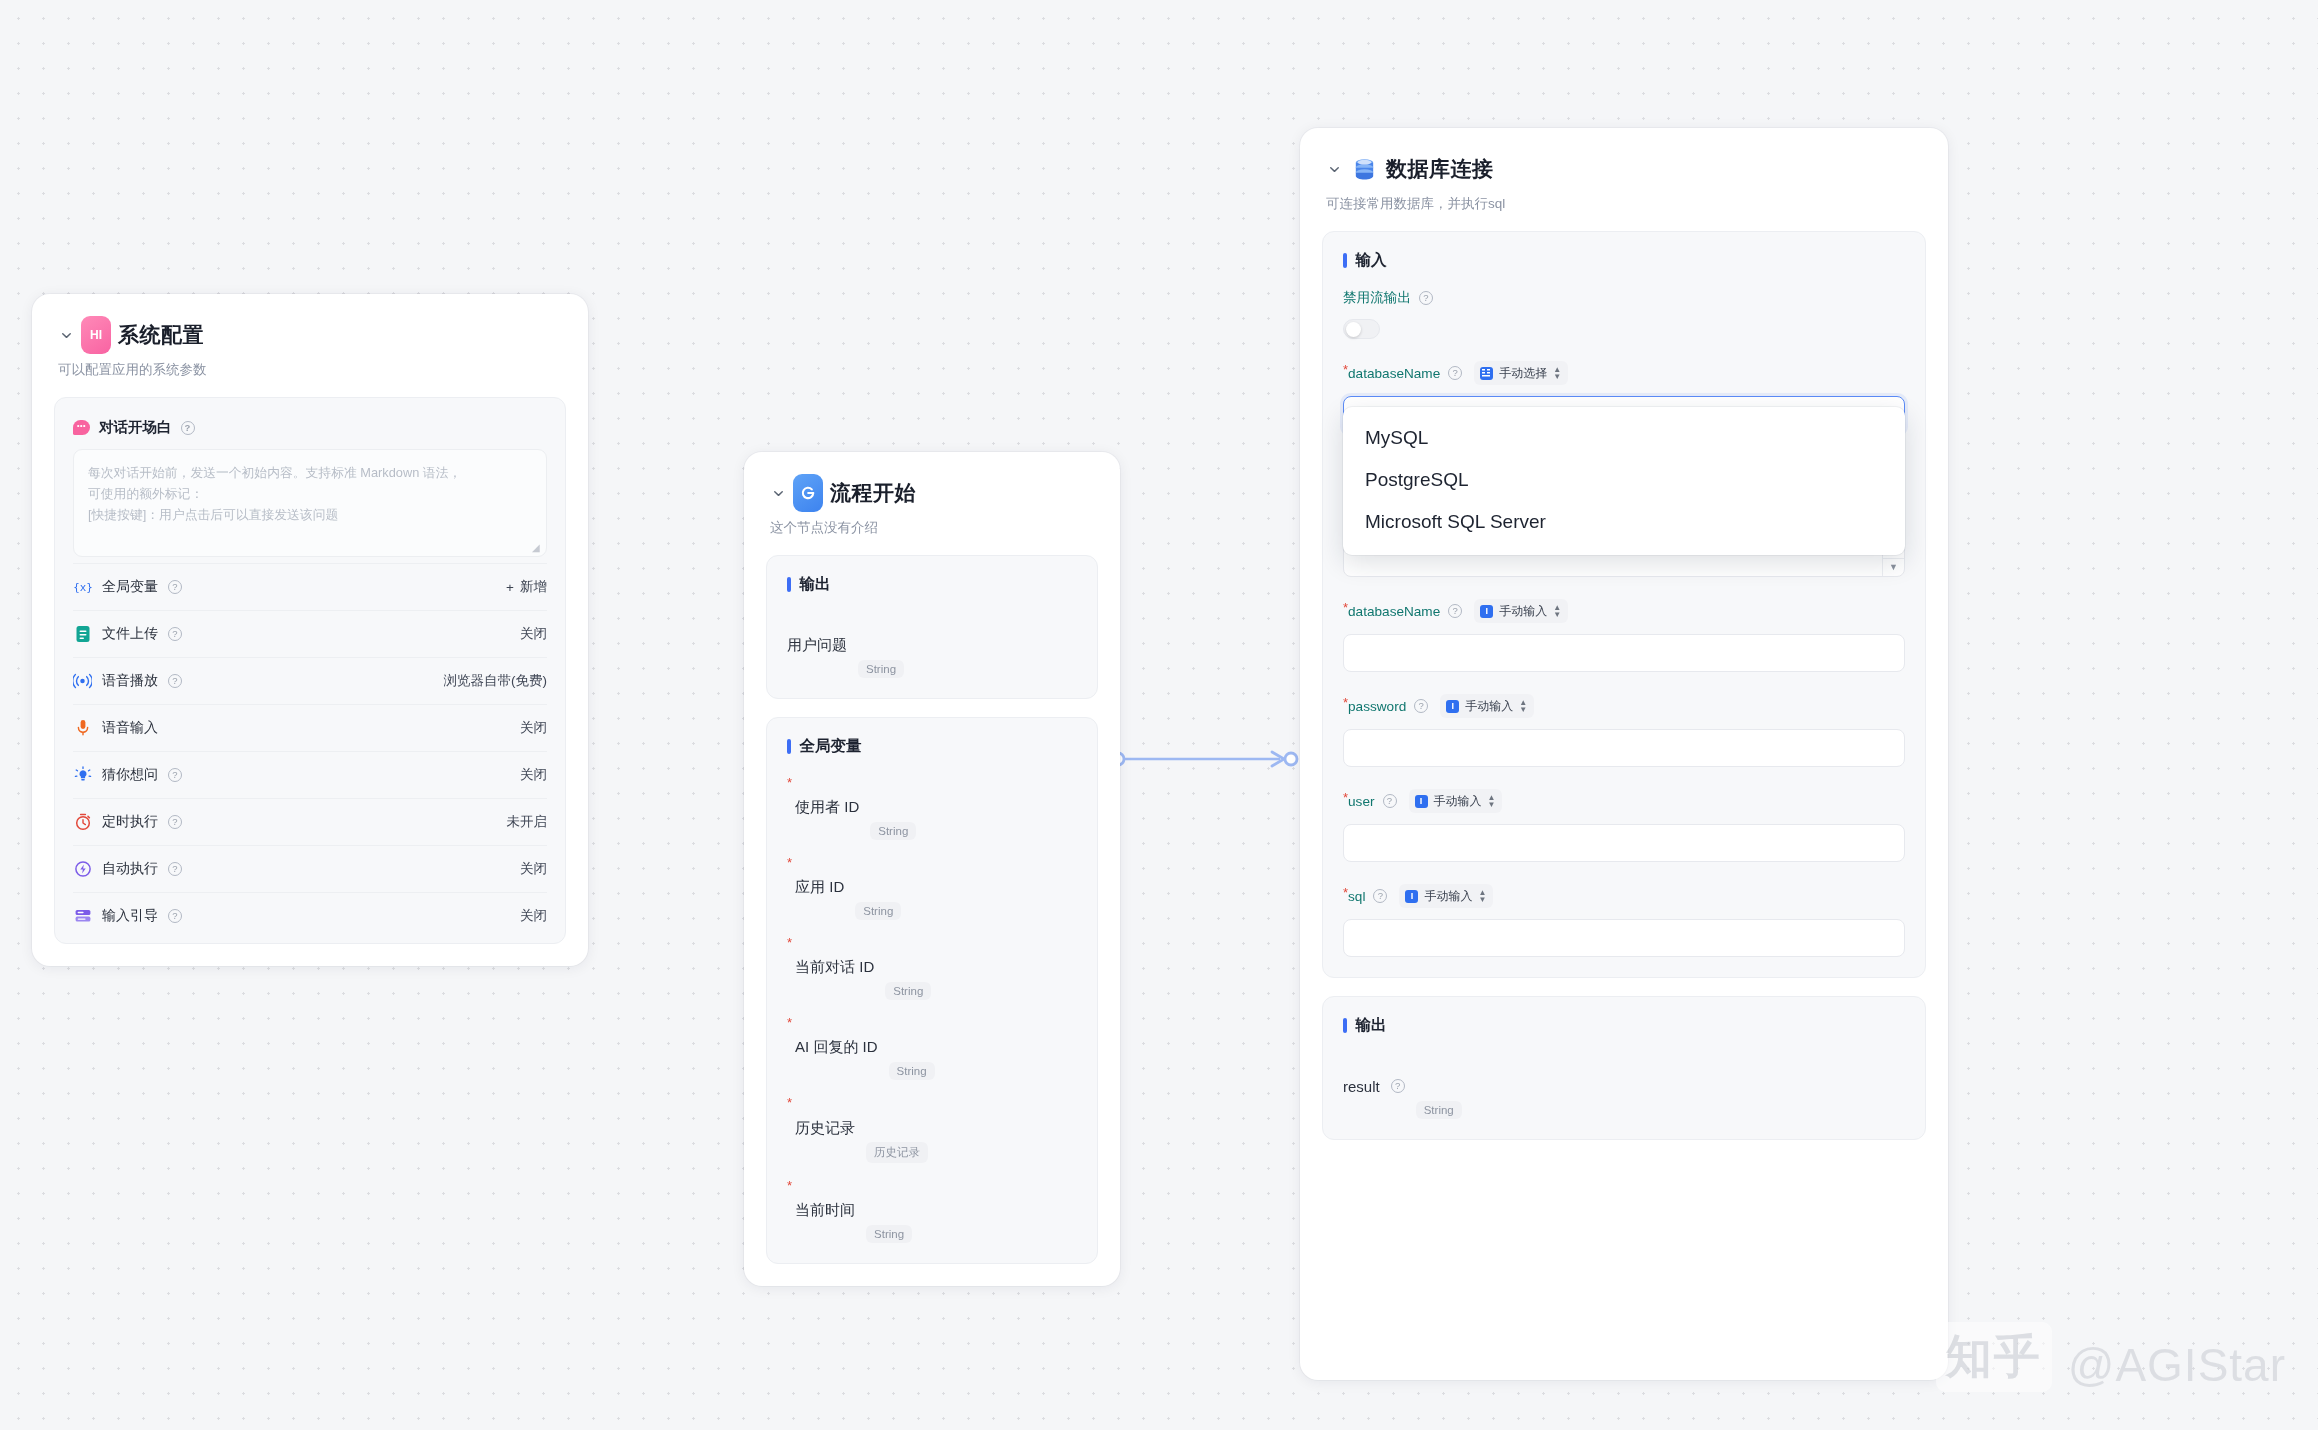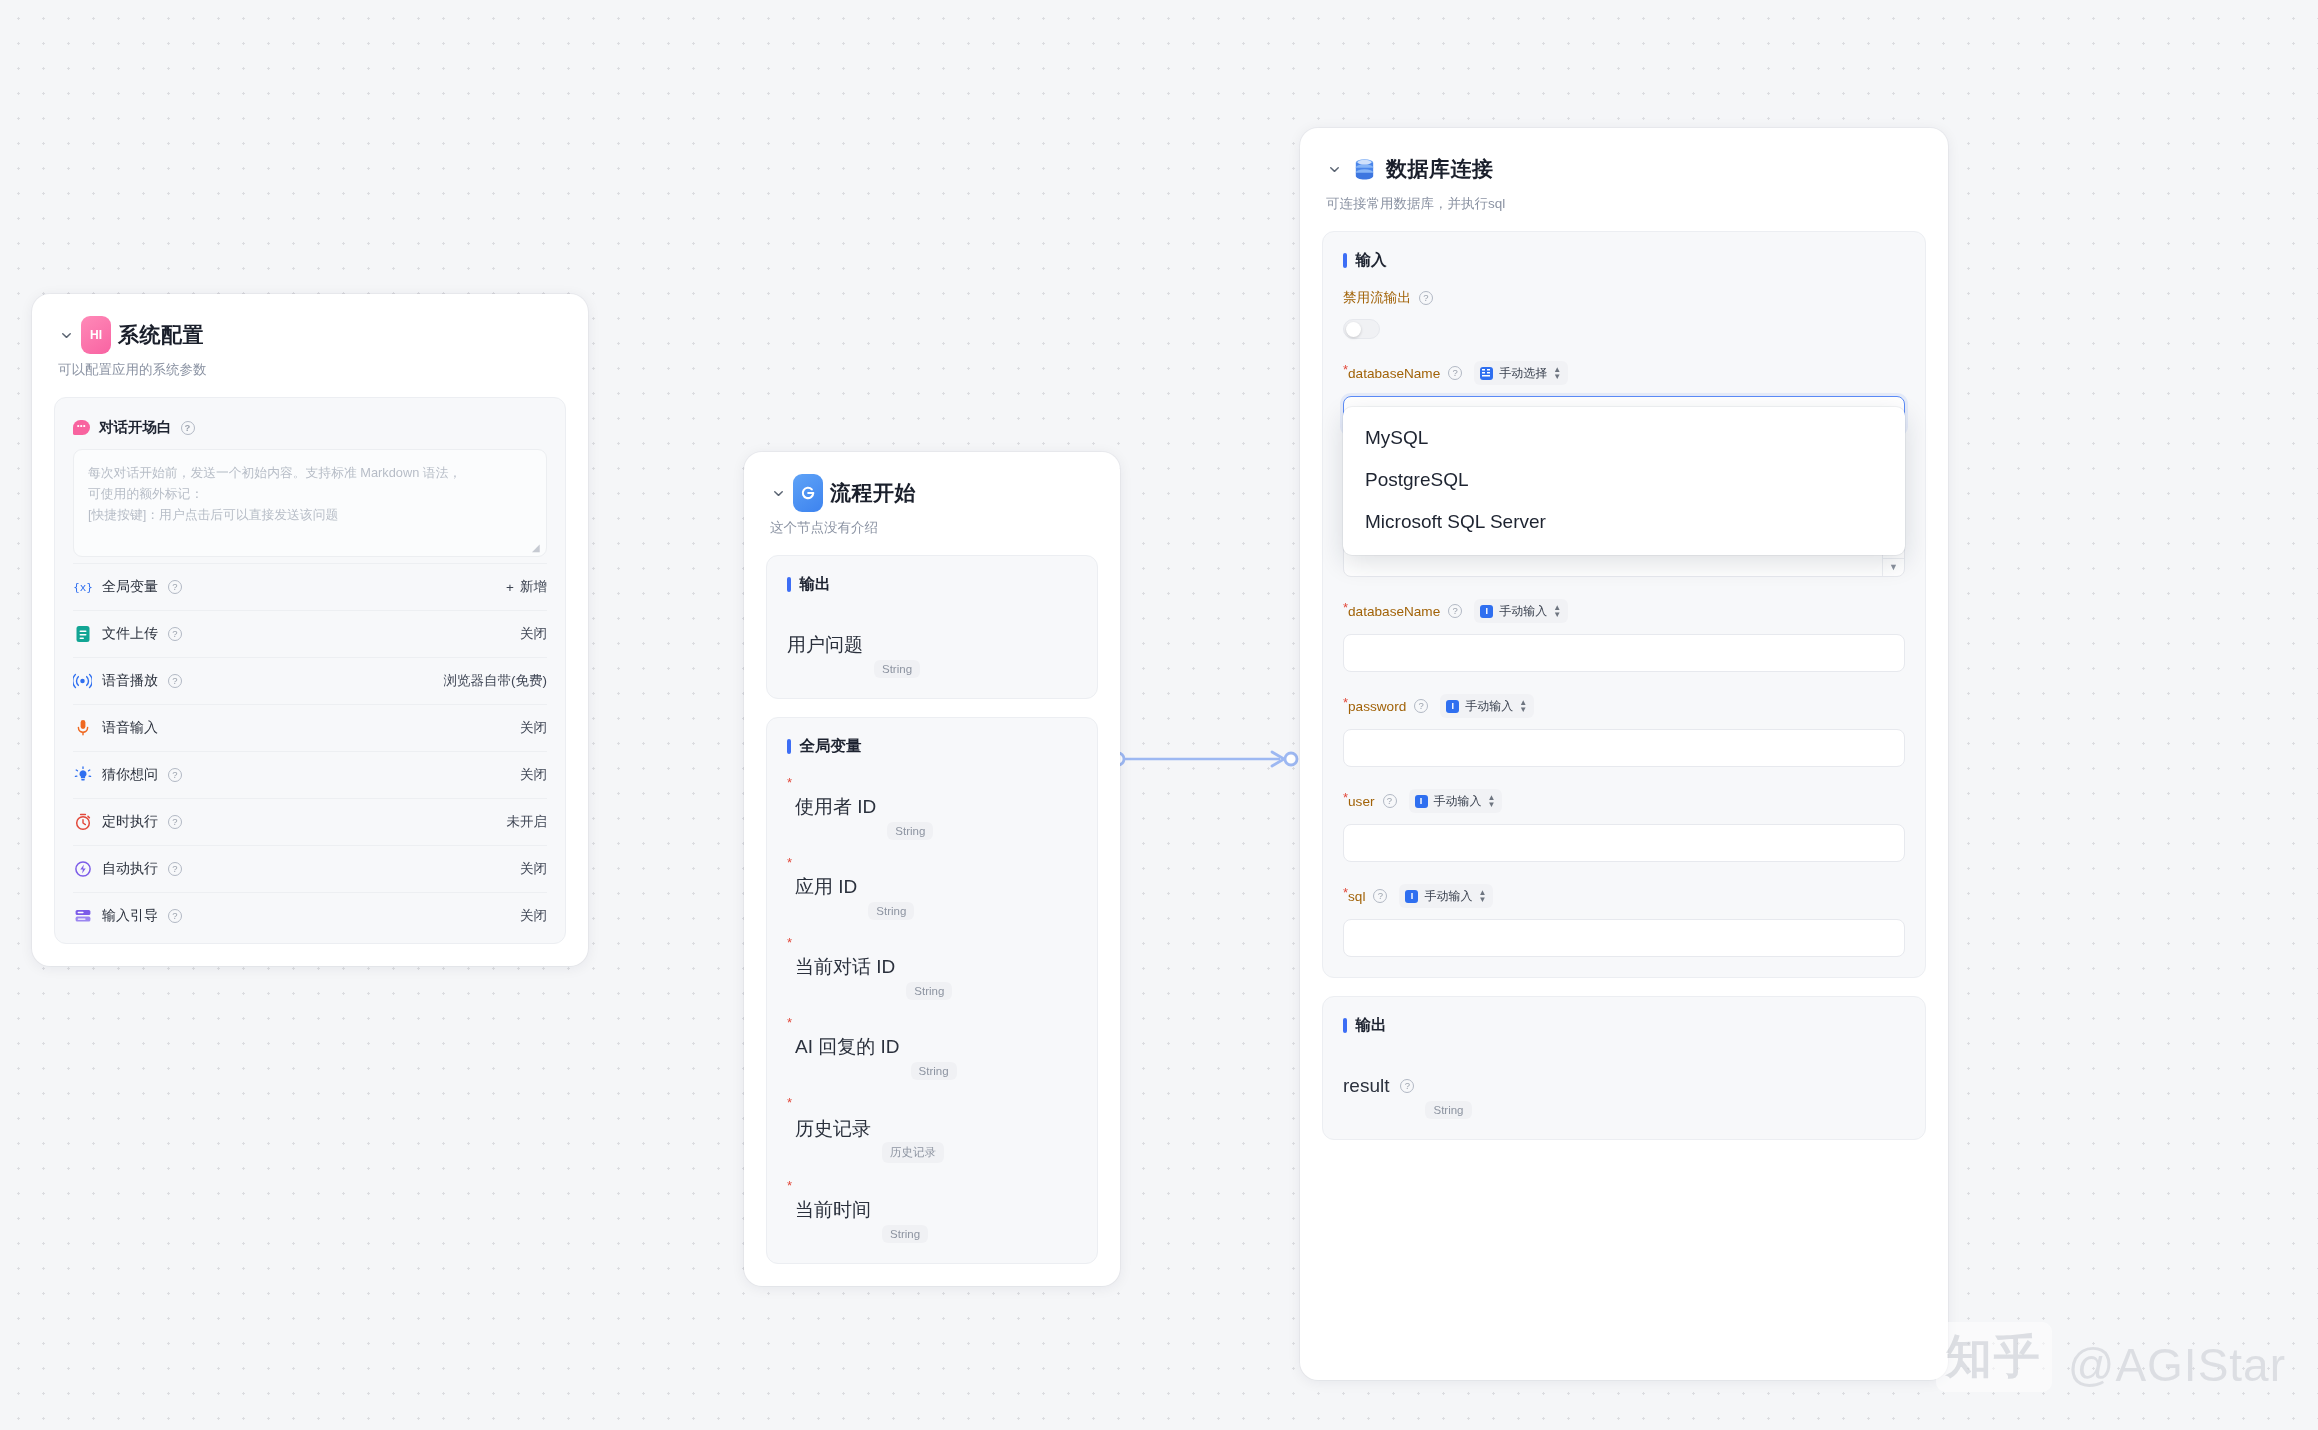--- a/index.html
+++ b/index.html
@@ -91,31 +91,31 @@
   .sc-left { display: flex; align-items: center; gap: 10px; flex: 1; }
   .sc-ico { width: 19px; height: 19px; flex: none; display: flex; align-items: center; justify-content: center; }
   .sc-label { font-size: 14px; color: #2b313d; }
   .sc-val { font-size: 13.5px; color: #404756; }
   .sc-add { font-size: 13.5px; color: #3b4250; display: flex; align-items: center; gap: 6px; }
 
   
   .var-row { display: flex; align-items: center; gap: 11px; margin-top: 17px; }
   .var-row.tight { margin-top: 14px; }
   .req { color: #e2483a; font-size: 13px; line-height: 1; align-self: flex-start; margin-top: 2px; margin-right: -8px; }
-  .var-name { font-size: 19px; color: #2b313d; }
+  .var-name { font-size: 15px; color: #2b313d; }
   .type-chip {
     background: #f0f1f4; border-radius: 6px; padding: 3px 8px;
     font-size: 11.5px; color: #8d94a1; margin-top: 48px;
   }
 
   
   .field { margin-top: 22px; }
   .field:first-of-type { margin-top: 18px; }
   .field-head { display: flex; align-items: center; gap: 8px; }
-  .field-label { font-size: 13.6px; color: #a16207; }
+  .field-label { font-size: 13.6px; color: #0f766e; }
   .mode-chip {
     display: flex; align-items: center; gap: 6px;
     background: #f1f2f5; border-radius: 6px; padding: 3.5px 7px 3.5px 6px;
     font-size: 12px; color: #3b4250; margin-left: 4px;
   }
   .mode-ico { width: 13px; height: 13px; border-radius: 3px; background: #2f6ff0; flex: none; position: relative; }
   .mode-ico.sel::after {
     content:""; position:absolute; left:2px; top:2.5px; width:8px; height:8px;
     background:
       linear-gradient(#fff,#fff) 0 0/3px 1.5px no-repeat,

